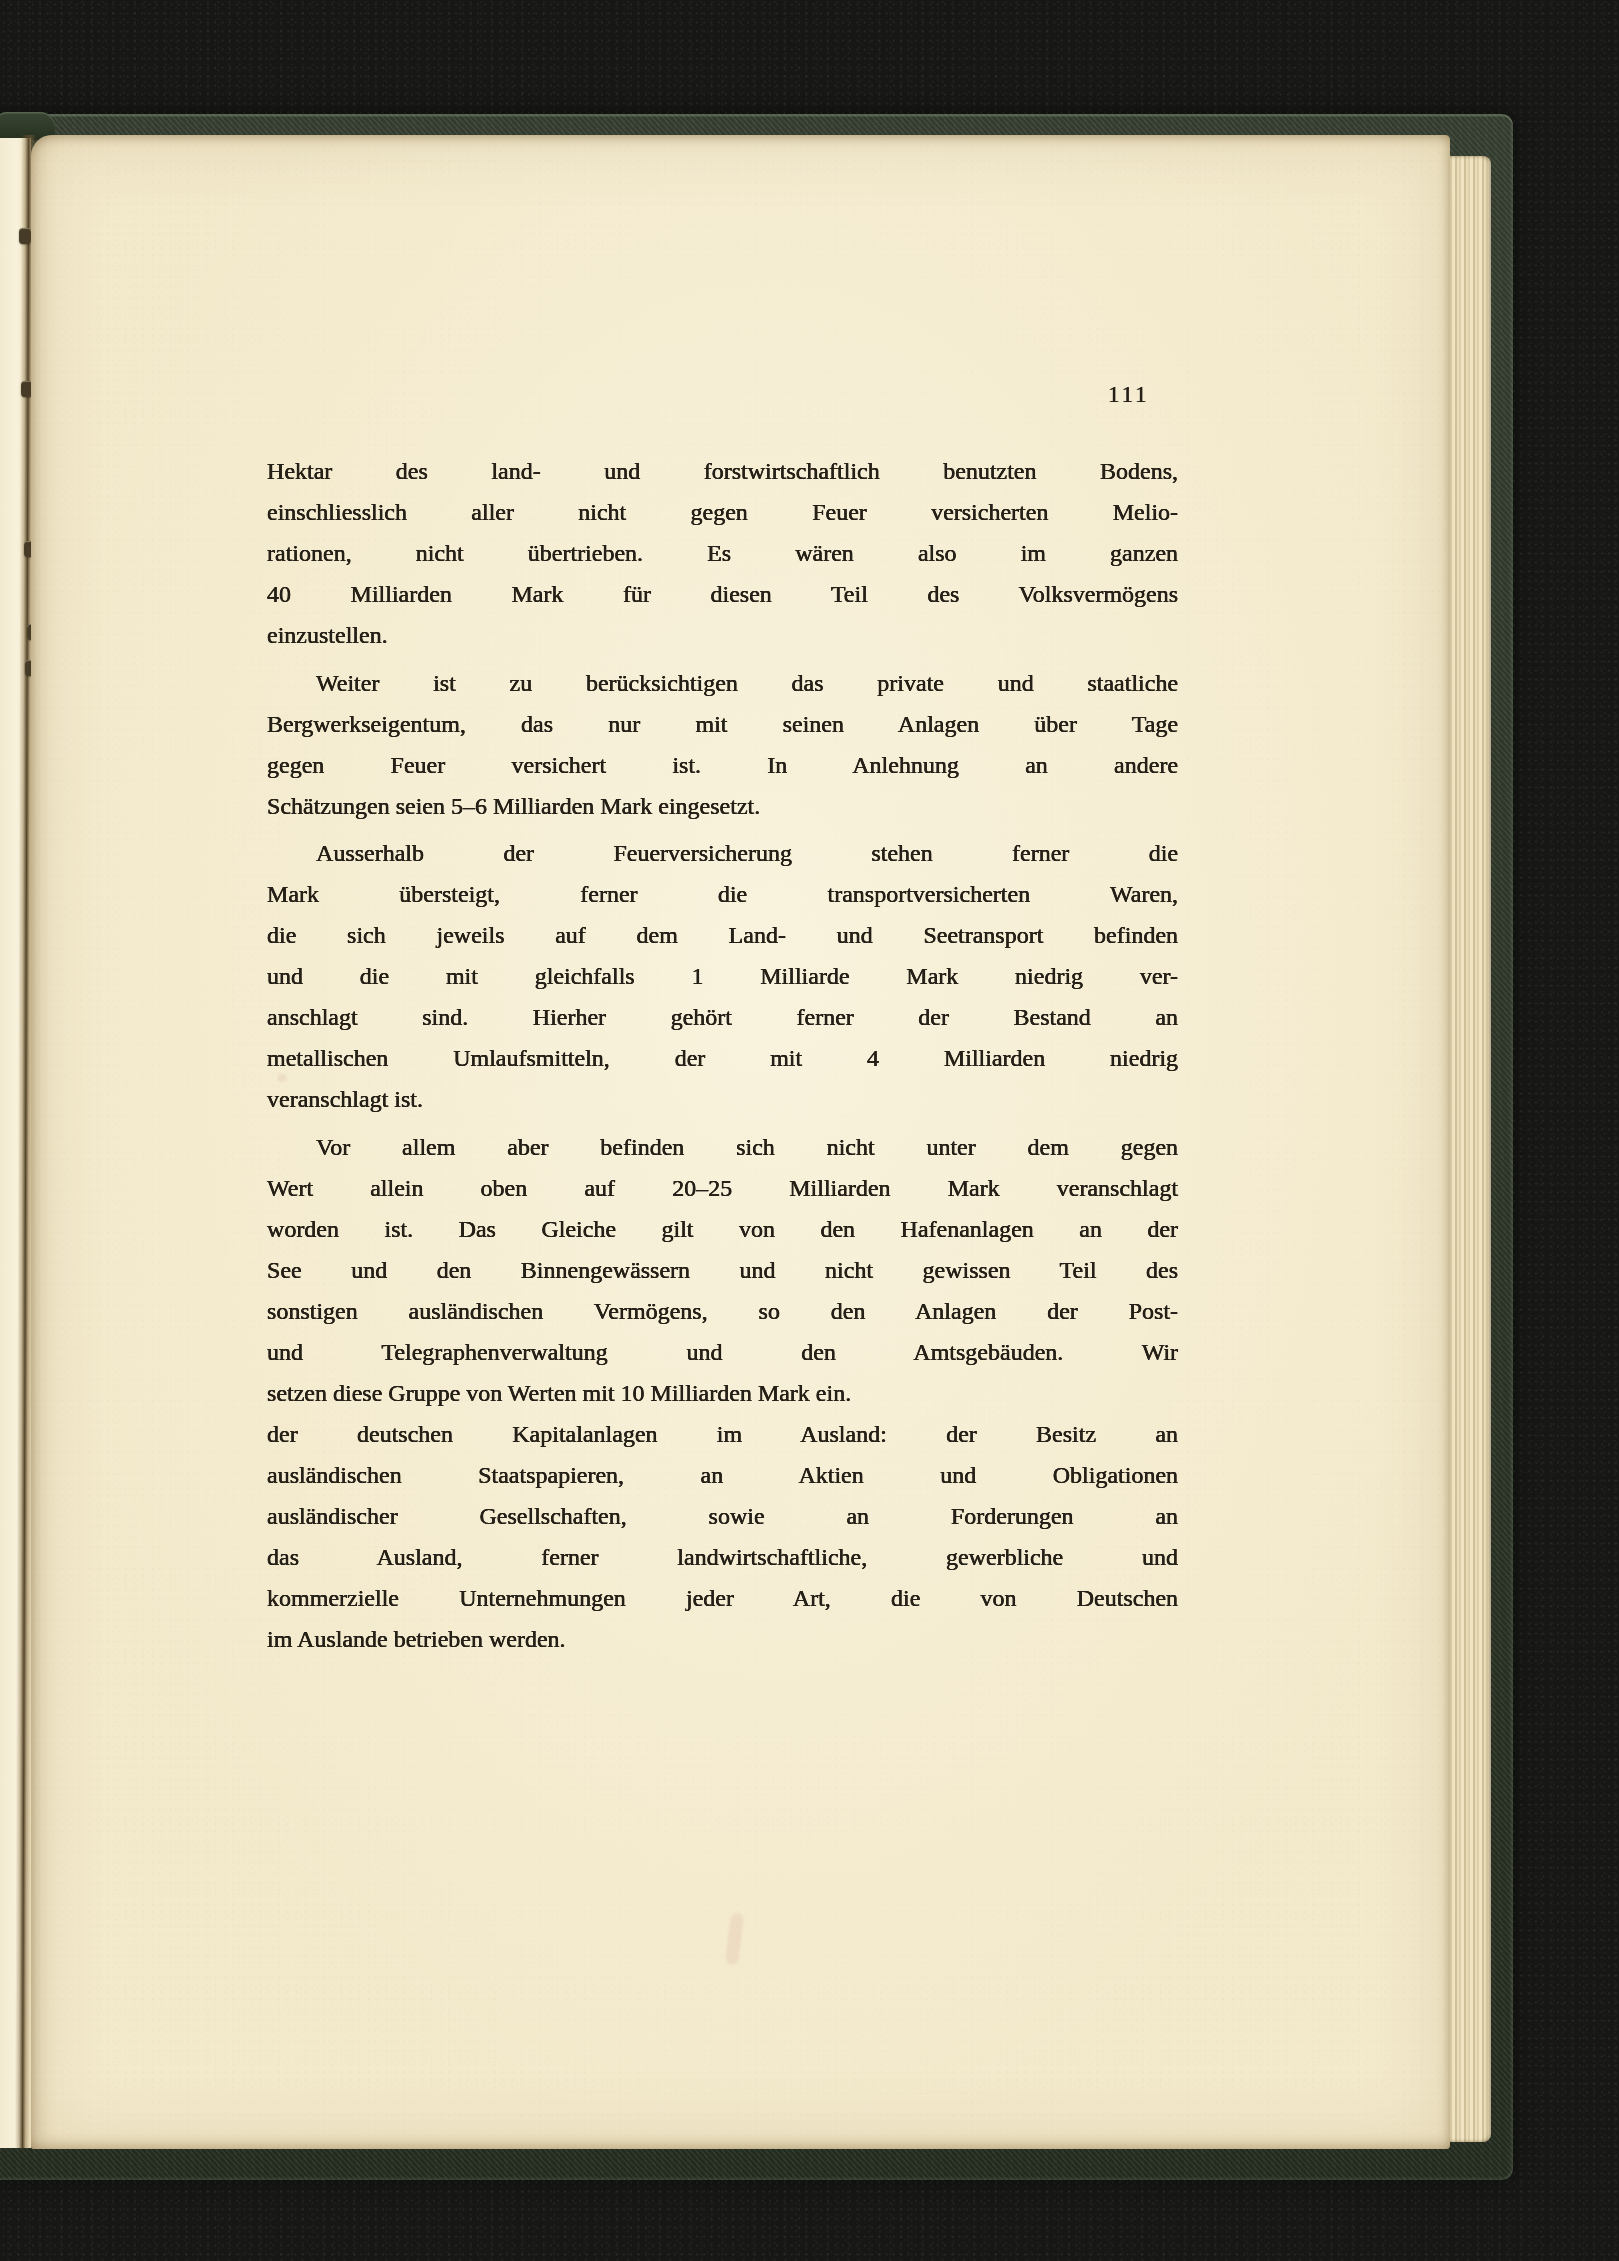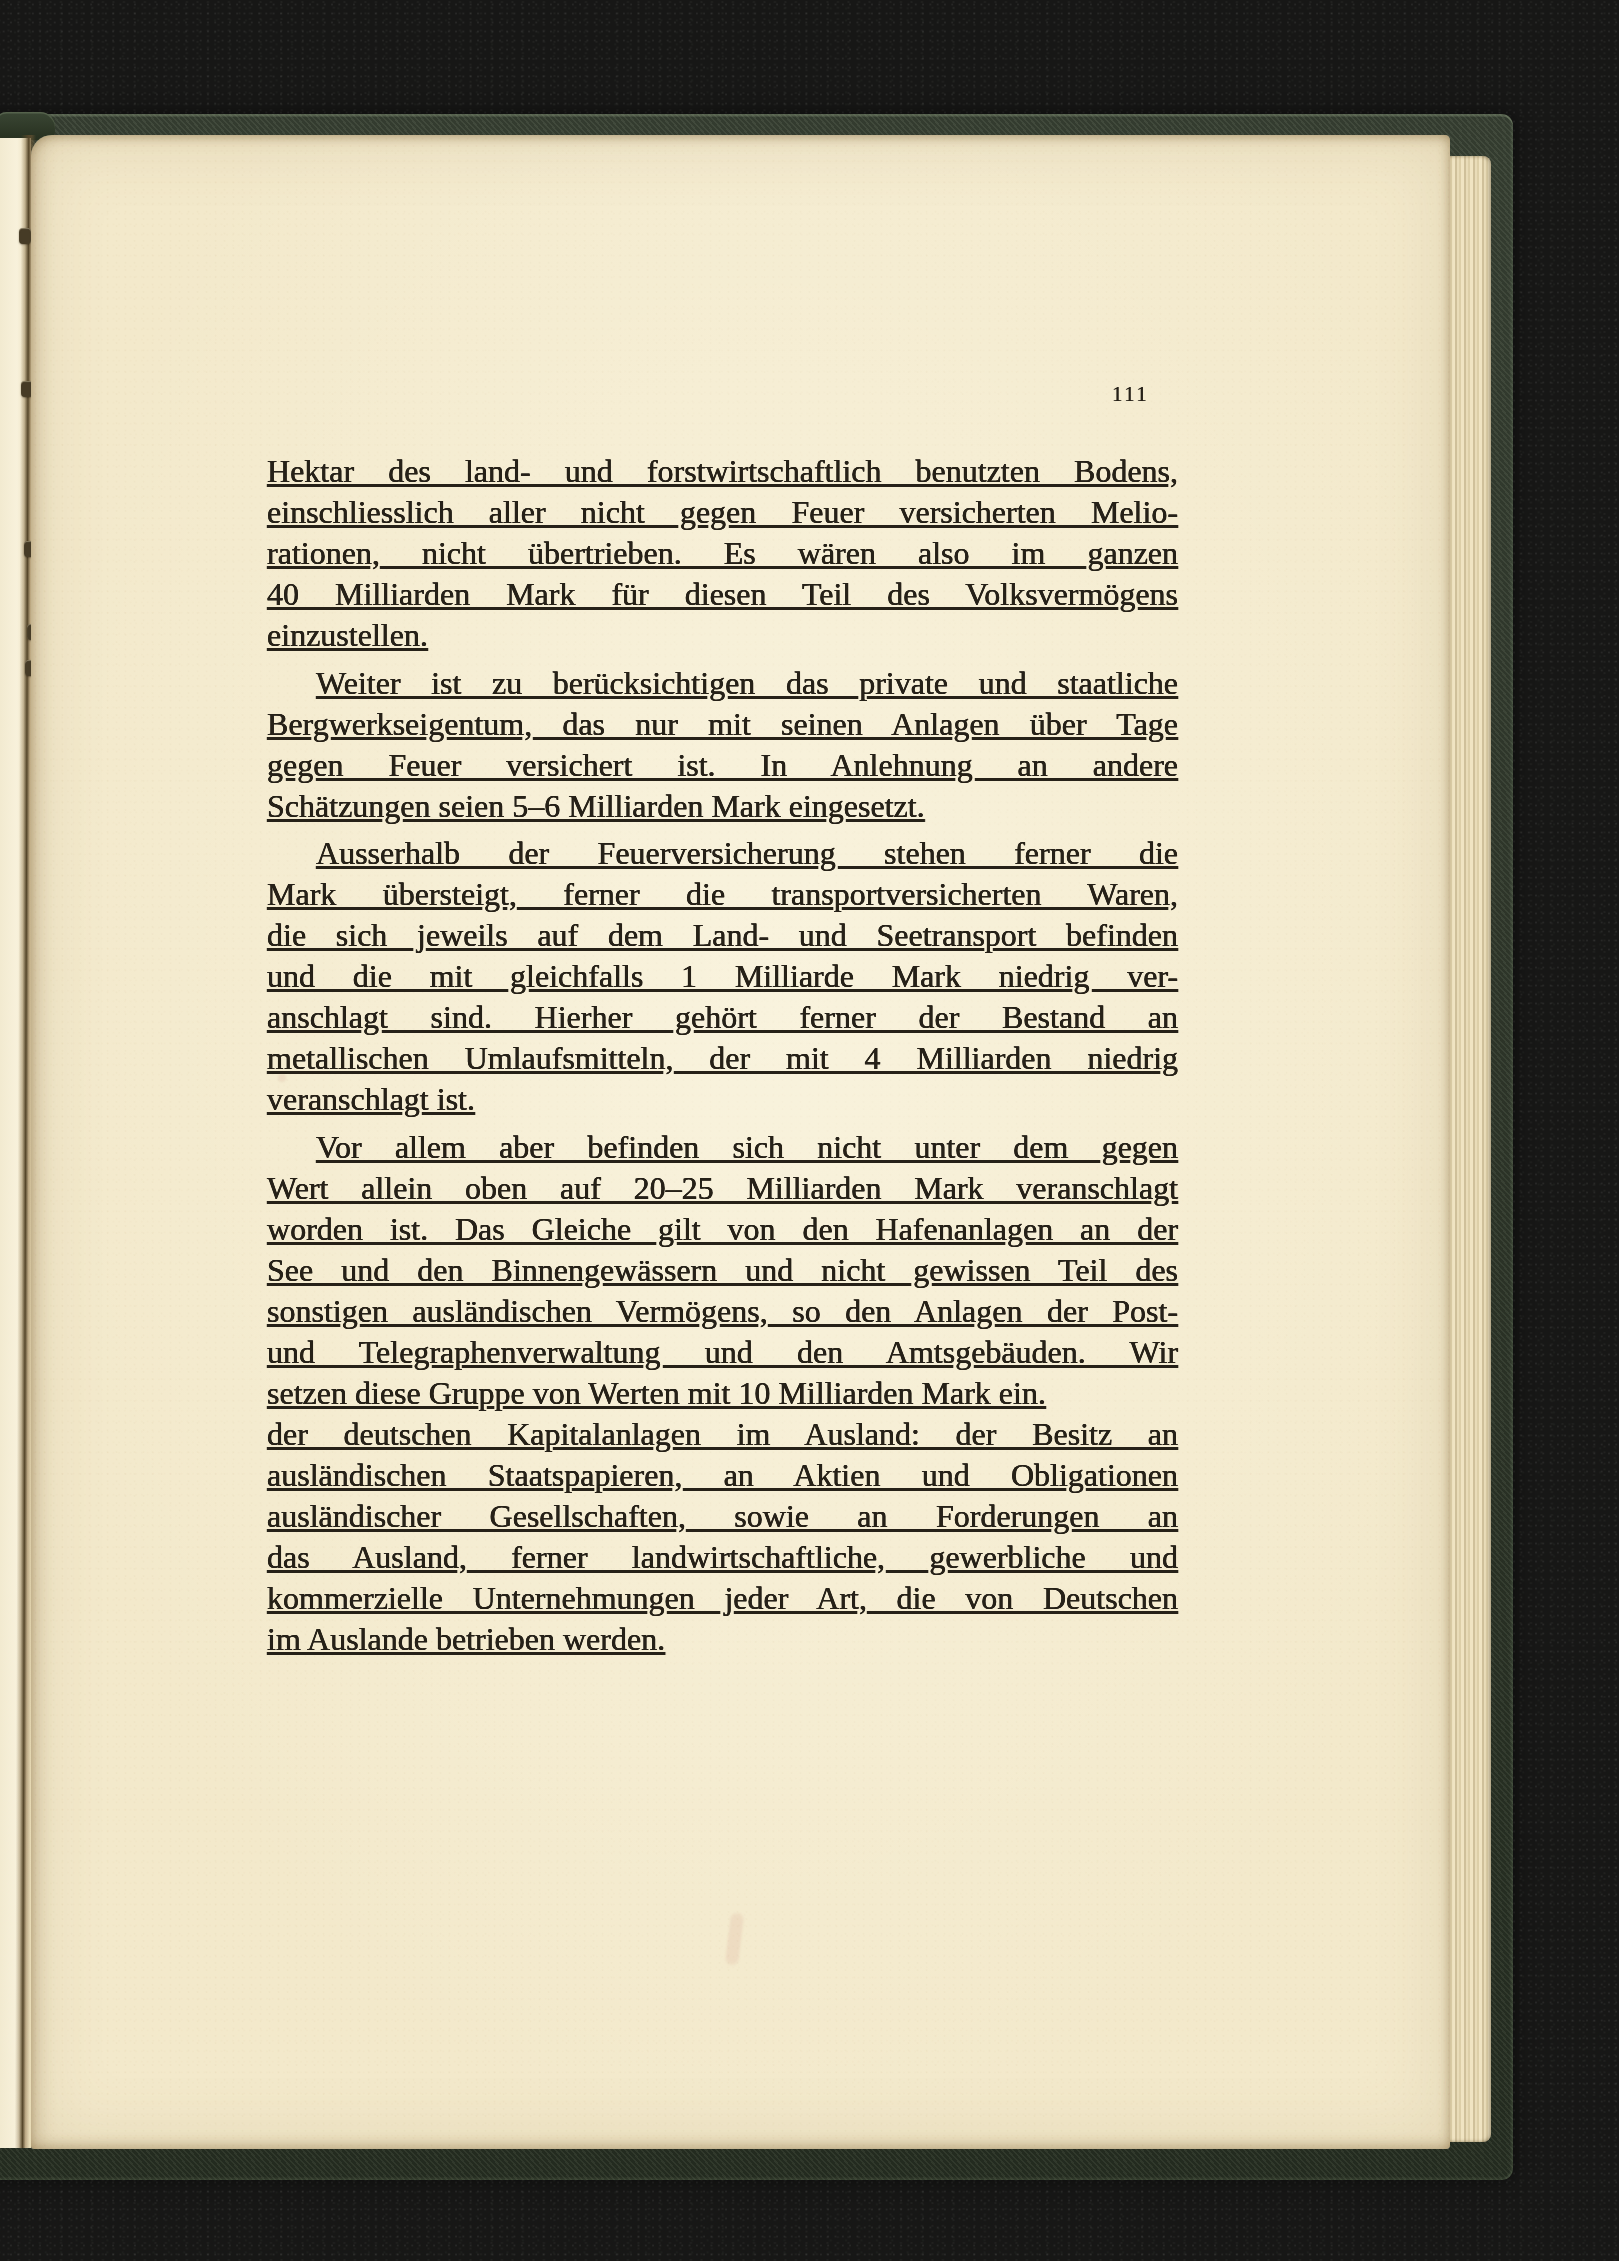--- a/index.html
+++ b/index.html
@@ -123,43 +123,42 @@
       inset 0 5.7px 11.3px -5.7px rgba(110,85,40,0.33);
   }
   .page-number {
     position: absolute;
     top: 241px;
     left: 236px;
     width: 911px;
     padding-right: 29px;
     box-sizing: border-box;
     text-align: right;
-    font-size: 21px;
+    font-size: 24px;
     line-height: 36px;
     letter-spacing: 2.4px;
     color: #262118;
     text-shadow: 0.3px 0 0 #262118;
   }
   .text-block {
     position: absolute;
     top: 316px;
     left: 236px;
     width: 911px;
     color: #262118;
   }
   .line {
     height: 41px;
     line-height: 41px;
-    font-size: 32px;
+    font-size: 24px;
     text-align: justify;
     text-align-last: justify;
     text-justify: inter-word;
     white-space: normal;
     text-shadow: 0.3px 0 0 #262118, -0.2px 0 0 #262118;
-    text-decoration: underline;
   }
   .line.first-of-para { margin-top: 6.5px; }
   .line.indent { text-indent: 49px; }
   .line.last { text-align-last: left; }
   
   .smudge {
     position: absolute;
     left: 697px;
     top: 1778px;
     width: 13px;

